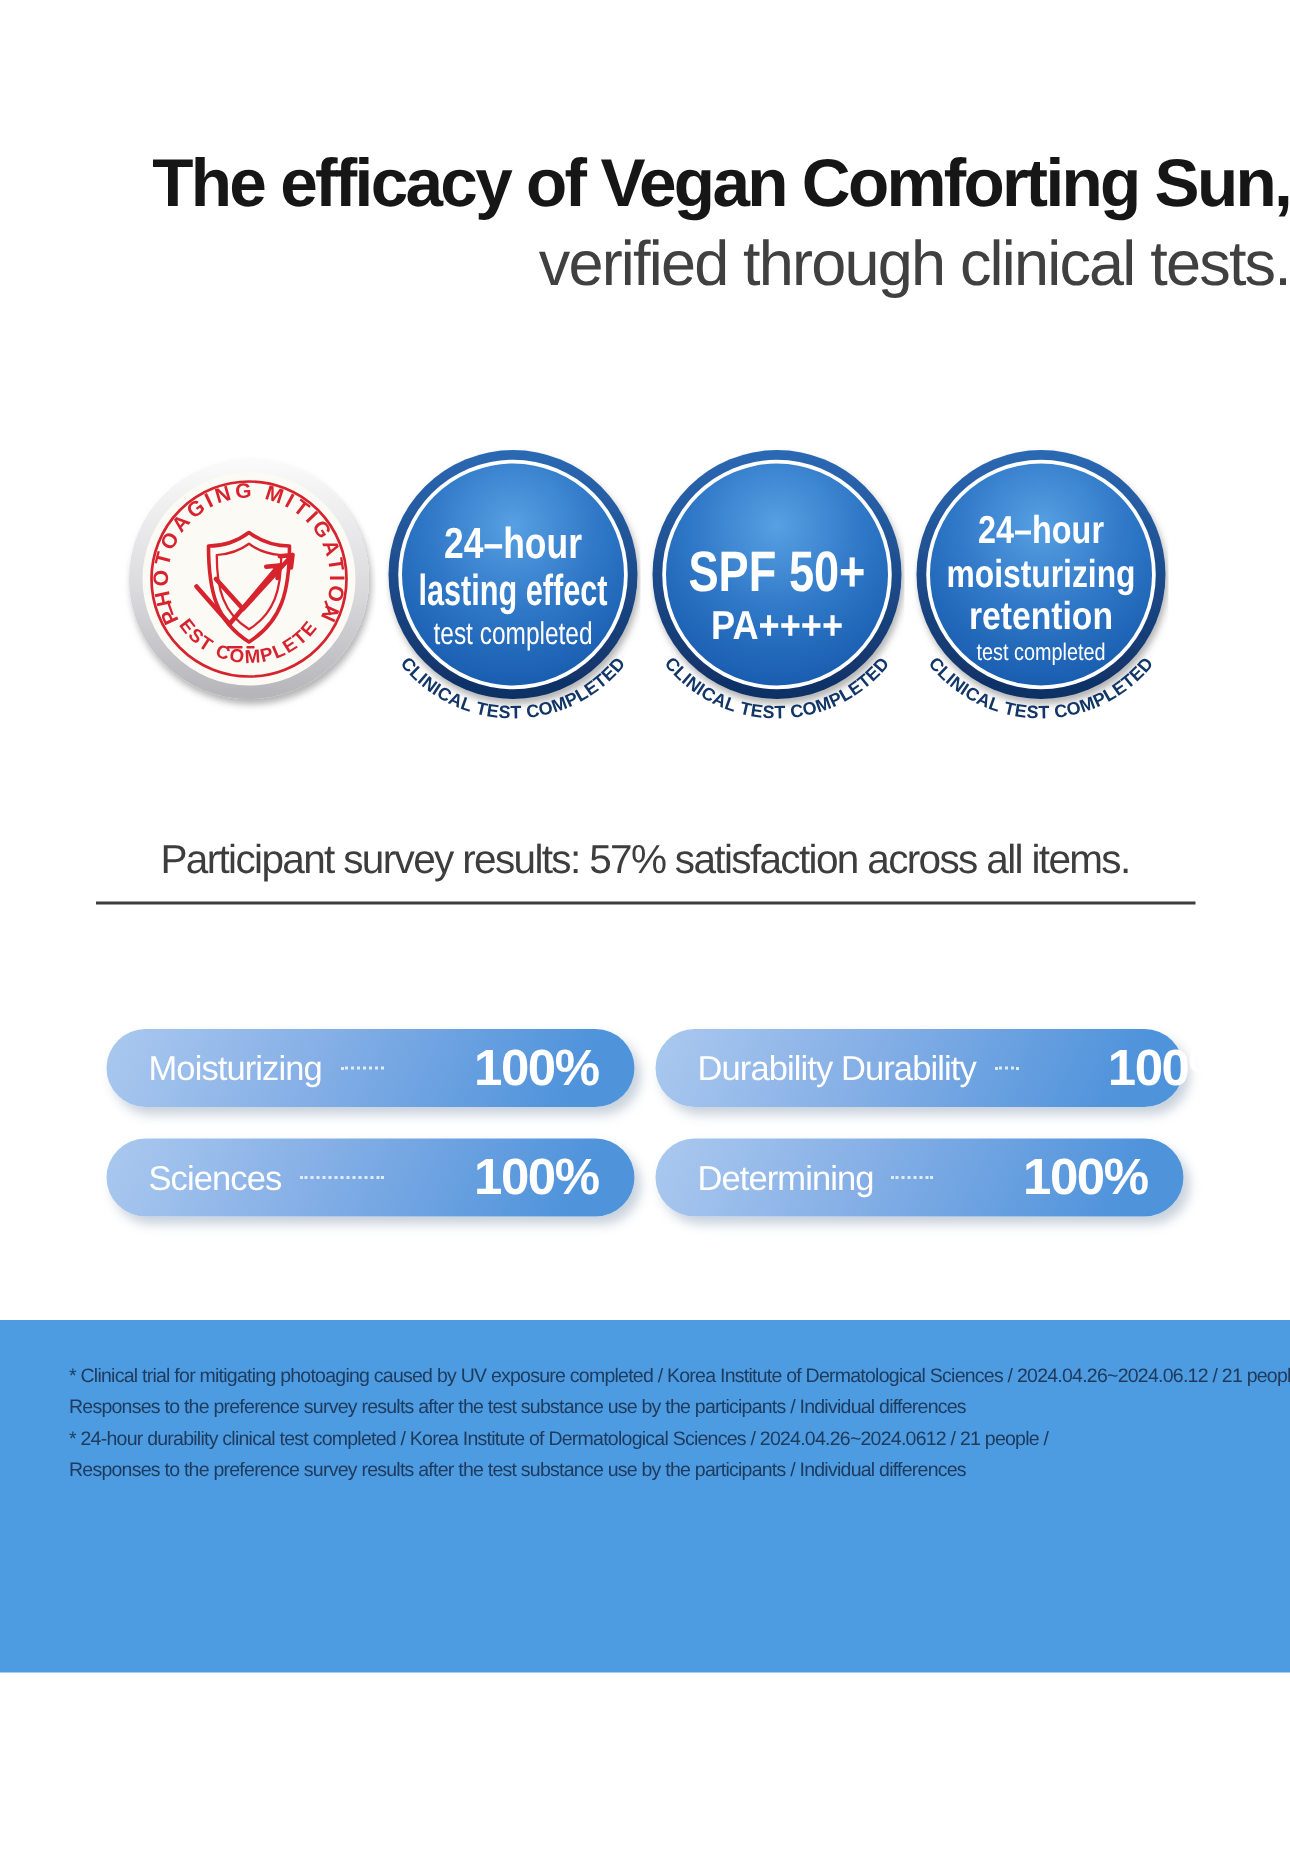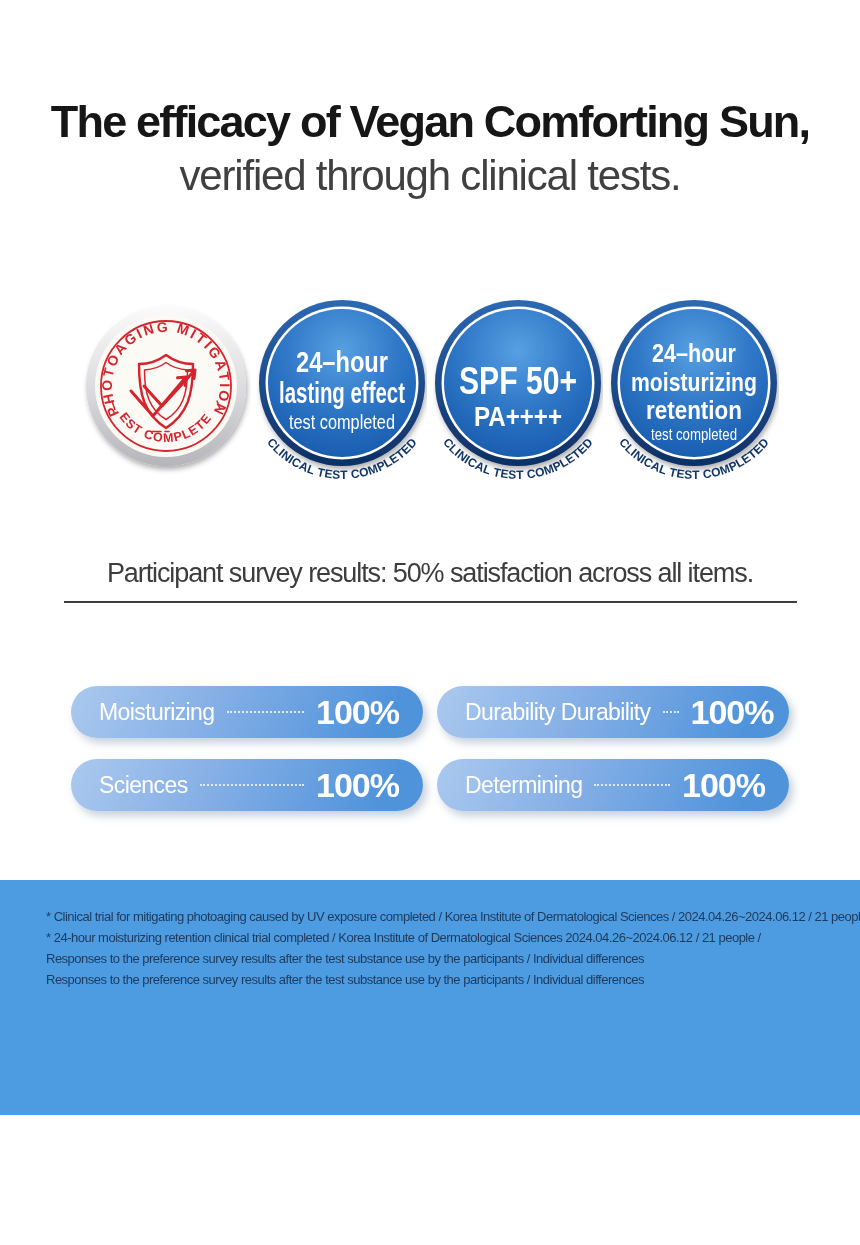--- a/index.html
+++ b/index.html
@@ -4,21 +4,21 @@
 <style>
   html,body { margin:0; padding:0; }
   body {
     width:860px; height:1245px;
     background:#ffffff;
     font-family:"Liberation Sans", sans-serif;
     overflow:hidden;
   }
 
   
-  .title-block { padding-top:94px; text-align:center; }
+  .title-block { padding-top:94px; text-align:right; }
   .title-main {
     margin:0; font-size:45px; font-weight:700; letter-spacing:-1.8px;
     color:#161616; line-height:56px;
   }
   .title-sub {
     margin:0; font-size:42px; font-weight:400; letter-spacing:-1.2px;
     color:#404040; line-height:52px;
   }
 
   
@@ -51,21 +51,21 @@
     background:linear-gradient(115deg,#abc9ef 0%,#85afe6 40%,#4f93db 88%);
     box-shadow:4px 5px 8px rgba(130,150,175,0.45);
     display:flex; align-items:center;
     padding:0 24px 0 28px; color:#ffffff;
   }
   .pill-label { font-size:23px; letter-spacing:-0.6px; white-space:nowrap; }
   .pill-leader {
     flex:1; height:0; border-top:2px dotted rgba(240,248,255,0.85);
     margin:0 12px; min-width:16px;
   }
-  .pill-value { font-size:34px; font-weight:700; letter-spacing:-1px; white-space:nowrap; }
+  .pill-value { font-size:34px; font-weight:700; letter-spacing:-1px; white-space:nowrap;margin-left:48px; }
 
   
   .footer {
     margin-top:69px; height:235px; box-sizing:border-box;
     background:#4d9be0; color:#1e3a5c;
     padding:26px 14px 0 46px; overflow:hidden;
   }
   .footer-line {
     font-size:13px; line-height:21px; letter-spacing:-0.5px;
     white-space:nowrap;
@@ -157,21 +157,21 @@
     <text x="85" y="64" text-anchor="middle" fill="#ffffff" font-size="26" font-weight="700" textLength="84" lengthAdjust="spacingAndGlyphs">24–hour</text>
     <text x="85" y="93" text-anchor="middle" fill="#ffffff" font-size="26" font-weight="700" textLength="126" lengthAdjust="spacingAndGlyphs">moisturizing</text>
     <text x="85" y="121" text-anchor="middle" fill="#ffffff" font-size="26" font-weight="700" textLength="96" lengthAdjust="spacingAndGlyphs">retention</text>
     <text x="85" y="142" text-anchor="middle" fill="#ffffff" font-size="16" font-weight="400" textLength="86" lengthAdjust="spacingAndGlyphs">test completed</text>
     <text font-size="12" font-weight="700" letter-spacing="0.2" fill="#123668" text-anchor="middle">
       <textPath href="#blueRingArc" startOffset="50%">• CLINICAL TEST COMPLETED •</textPath>
     </text>
   </svg>
 </div>
 
-<div class="survey-heading">Participant survey results: 50% satisfaction across all items.</div>
+<div class="survey-heading">Participant survey results: 57% satisfaction across all items.</div>
 <div class="survey-divider"></div>
 
 <div class="pills-grid">
   <div class="pill">
     <span class="pill-label">Moisturizing</span>
     <span class="pill-leader"></span>
     <span class="pill-value">100%</span>
   </div>
   <div class="pill">
     <span class="pill-label">Durability Durability</span>
@@ -185,16 +185,16 @@
   </div>
   <div class="pill">
     <span class="pill-label">Determining</span>
     <span class="pill-leader"></span>
     <span class="pill-value">100%</span>
   </div>
 </div>
 
 <div class="footer">
   <div class="footer-line">* Clinical trial for mitigating photoaging caused by UV exposure completed / Korea Institute of Dermatological Sciences / 2024.04.26~2024.06.12 / 21 people /</div>
-  <div class="footer-line">* 24-hour moisturizing retention clinical trial completed / Korea Institute of Dermatological Sciences 2024.04.26~2024.06.12 / 21 people /</div>
   <div class="footer-line">Responses to the preference survey results after the test substance use by the participants / Individual differences</div>
+  <div class="footer-line">* 24-hour durability clinical test completed / Korea Institute of Dermatological Sciences / 2024.04.26~2024.0612 / 21 people /</div>
   <div class="footer-line">Responses to the preference survey results after the test substance use by the participants / Individual differences</div>
 </div>
 
 </body></html>

